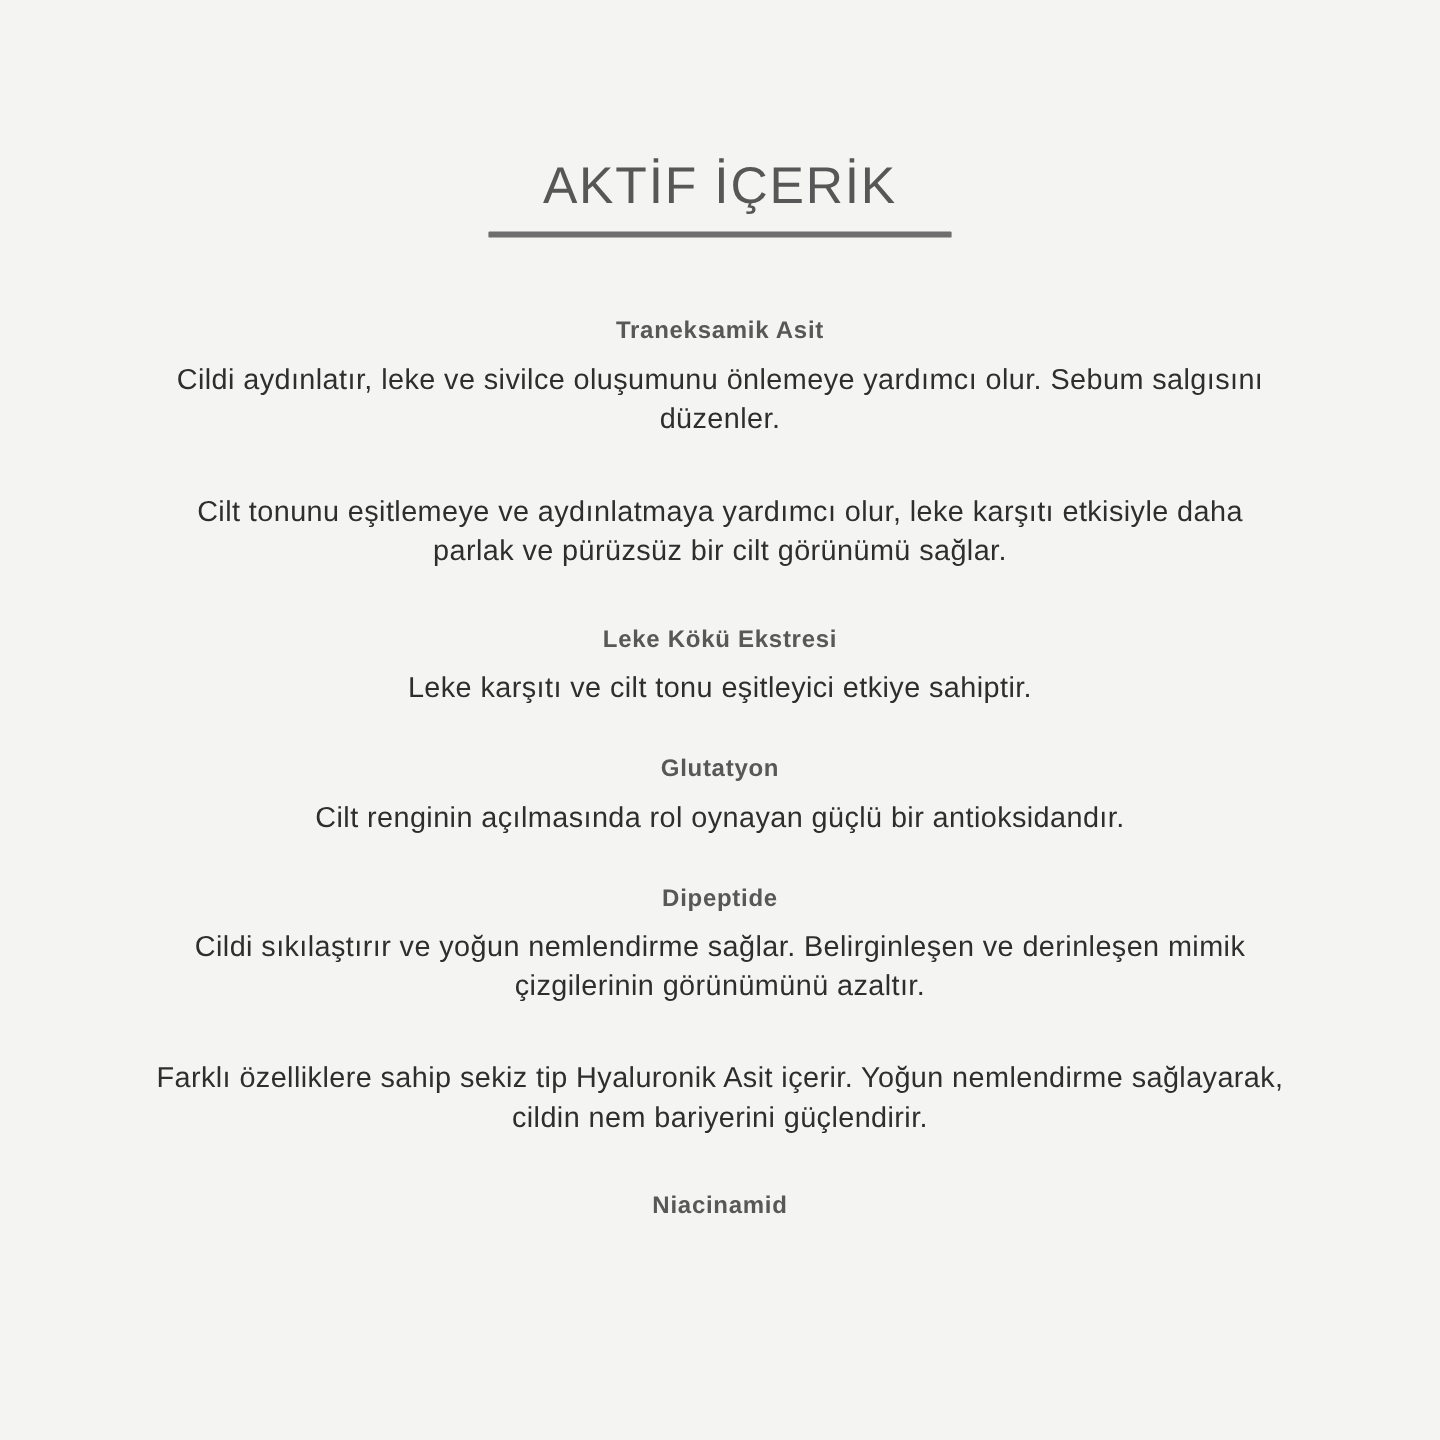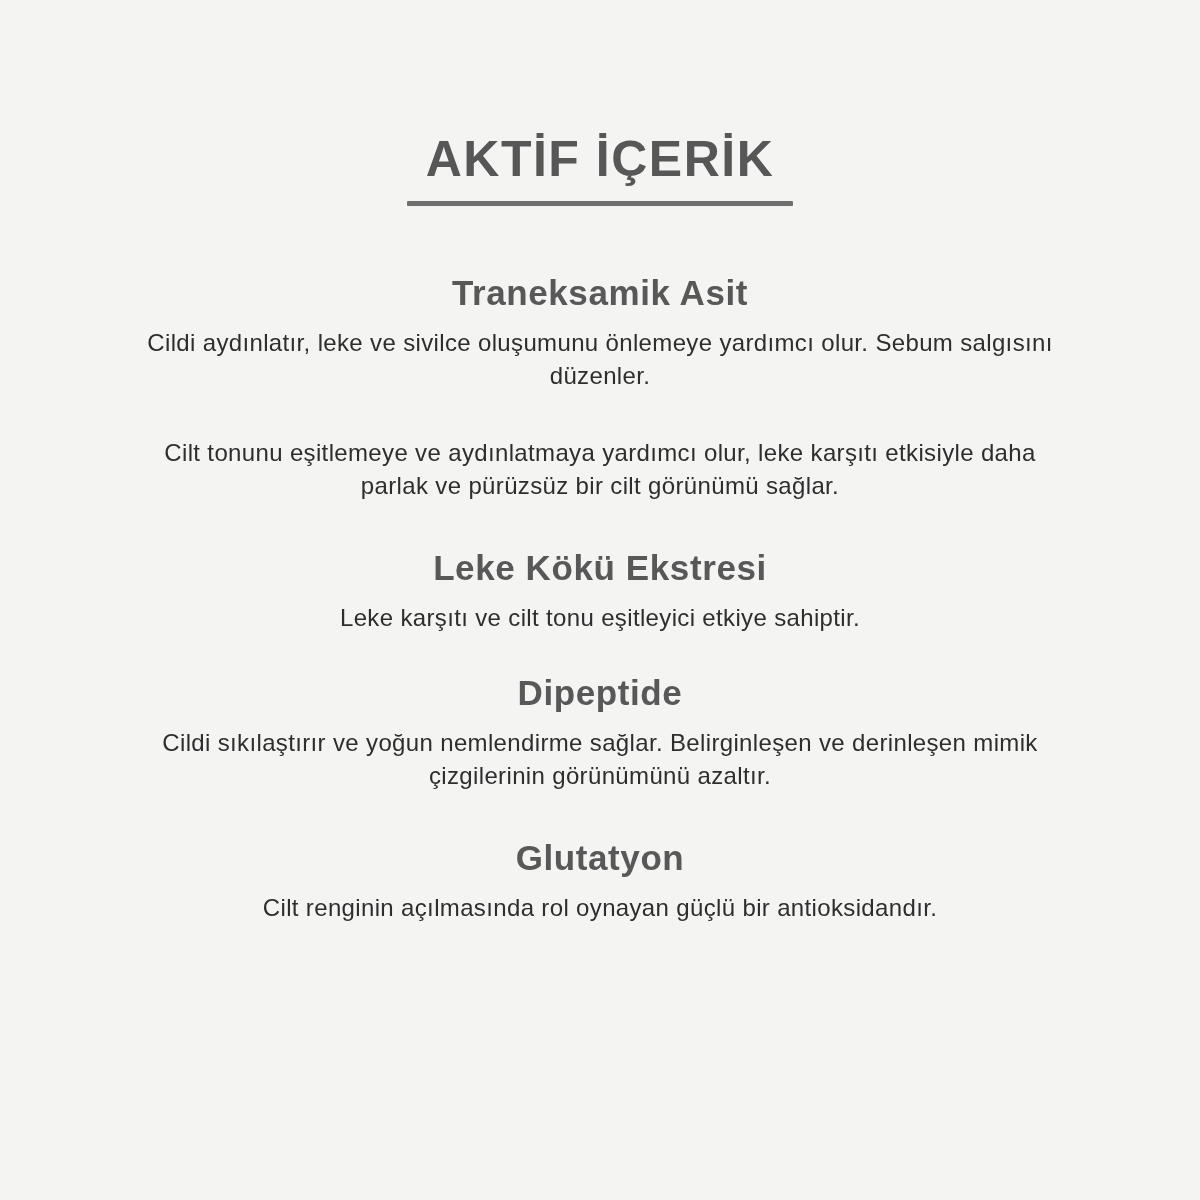--- a/index.html
+++ b/index.html
@@ -16,22 +16,22 @@
     overflow: hidden;
     margin: 0 auto;
   }
 
   .header {
     padding-top: 132px;
     text-align: center;
   }
 
   .page-title {
-    font-size: 50px;
-    font-weight: 700;
+    font-size: 43px;
+    font-weight: 400;
     letter-spacing: 1.5px;
     color: #575757;
     line-height: 1.1;
   }
 
   .title-underline {
     width: 386px;
     height: 5px;
     background: #6e6e6e;
     margin: 14px auto 0 auto;
@@ -42,21 +42,21 @@
     margin: 66px auto 0 auto;
     width: 1010px;
     text-align: center;
   }
 
   .ingredient {
     margin-bottom: 44px;
   }
 
   .ingredient-name {
-    font-size: 35px;
+    font-size: 20px;
     font-weight: 700;
     letter-spacing: 0.6px;
     color: #585858;
     margin-bottom: 13px;
     line-height: 1.2;
   }
 
   .ingredient-desc {
     font-size: 24px;
     font-weight: 400;
@@ -90,32 +90,35 @@
     <section class="ingredient">
       <p class="ingredient-desc">Cilt tonunu eşitlemeye ve aydınlatmaya yardımcı olur, leke karşıtı etkisiyle daha
 parlak ve pürüzsüz bir cilt görünümü sağlar.</p>
     </section>
 
     <section class="ingredient compact">
       <h2 class="ingredient-name">Leke Kökü Ekstresi</h2>
       <p class="ingredient-desc">Leke karşıtı ve cilt tonu eşitleyici etkiye sahiptir.</p>
     </section>
 
+    <section class="ingredient compact">
+      <h2 class="ingredient-name">Glutatyon</h2>
+      <p class="ingredient-desc">Cilt renginin açılmasında rol oynayan güçlü bir antioksidandır.</p>
+    </section>
+
     <section class="ingredient">
       <h2 class="ingredient-name">Dipeptide</h2>
       <p class="ingredient-desc">Cildi sıkılaştırır ve yoğun nemlendirme sağlar. Belirginleşen ve derinleşen mimik
 çizgilerinin görünümünü azaltır.</p>
     </section>
 
-    <section class="ingredient compact">
-      <h2 class="ingredient-name">Glutatyon</h2>
-      <p class="ingredient-desc">Cilt renginin açılmasında rol oynayan güçlü bir antioksidandır.</p>
-    </section>
-
     <section class="ingredient">
+      <p class="ingredient-desc">Farklı özelliklere sahip sekiz tip Hyaluronik Asit içerir. Yoğun nemlendirme sağlayarak,
+cildin nem bariyerini güçlendirir.</p>
     </section>
 
     <section class="ingredient compact">
+      <h2 class="ingredient-name">Niacinamid</h2>
     </section>
 
   </main>
 
 </div>
 
 </body></html>

